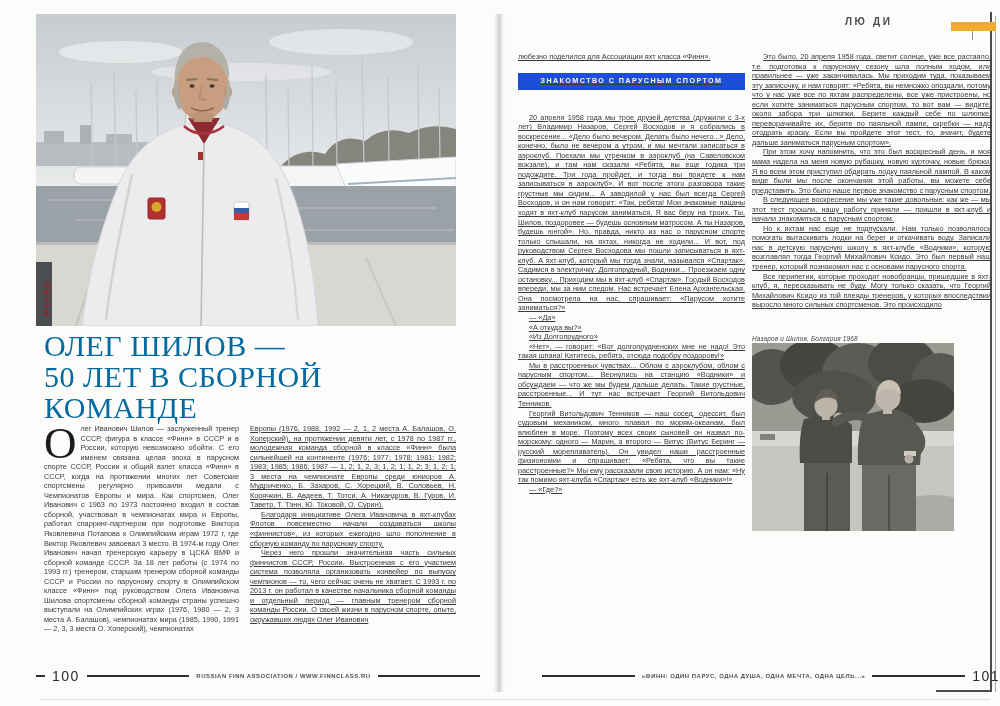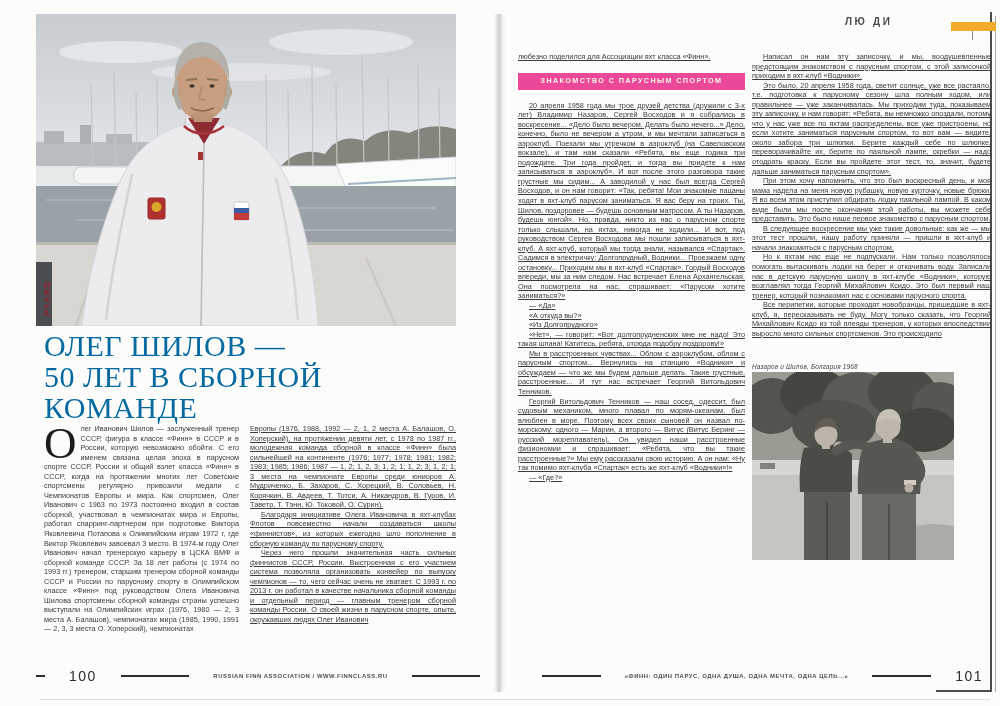--- a/index.html
+++ b/index.html
@@ -14,43 +14,43 @@
   #title{left:44px;top:330px;width:410px;font-family:"Liberation Serif","DejaVu Serif",serif;
     font-size:30px;line-height:31px;letter-spacing:.5px;color:#0369a1;font-weight:400;}
   #lcols{left:44px;top:424px;width:412px;height:240px;display:flex;gap:11px;}
   .bodytext{font-size:7.3px;line-height:9.55px;text-align:justify;color:#3c3c3c;}
   #lcol1{width:195px;}
   #lcol2{flex:1;}
   .dropcap{float:left;font-family:"Liberation Serif","DejaVu Serif",serif;font-size:45px;
     line-height:34px;padding:2px 4px 0 0;color:#1c1c1b;}
   .bodytext p{margin:0;text-decoration:underline;}
   .ind{text-indent:11px;}
-  .footer{top:668px;height:16px;display:flex;align-items:center;gap:24px;}
+  .footer{top:668px;height:16px;display:flex;align-items:center;gap:7px;}
   #lfooter{left:36px;width:444px;}
   #rfooter{left:542px;width:474px;}
   .rule{height:2px;background:#2d2d2d;}
   .rule.grow{flex:1;}
   .rule.stub{width:9px;}
   .pagenum{font-size:14px;letter-spacing:1.5px;color:#2b2b2b;}
   .footnote{font-size:5.9px;letter-spacing:.55px;color:#4e4e4e;font-weight:bold;white-space:nowrap;}
   
   #fold{left:494px;top:14px;width:12px;height:678px;
     background:linear-gradient(90deg,rgba(0,0,0,0) 0%,rgba(90,90,90,.28) 45%,rgba(0,0,0,.04) 70%,rgba(0,0,0,0) 100%);}
   #edge-v1{left:990px;top:12px;width:2px;height:680px;background:#4c4c4c;}
   #edge-v2{left:995px;top:16px;width:1px;height:676px;background:#a9a9a9;}
   #edge-h{left:936px;top:690px;width:56px;height:2px;background:#4c4c4c;}
   #bottom-edge{left:40px;top:699px;width:950px;height:1px;background:#e0e0df;}
   
   #rhead{left:845px;top:16px;font-size:10px;letter-spacing:2.6px;color:#4b4b4b;font-weight:bold;}
   #rtab{left:951px;top:22px;width:45px;height:9px;background:#f2ab2c;}
   #rtick{left:972px;top:31px;width:1px;height:9px;background:#8a8a8a;}
   #colA{left:518px;top:52px;width:227px;}
   #colB{left:752px;top:52px;width:239px;}
-  .section-bar{margin:11px 0 11px 0;height:17px;background:#ec4899;display:flex;
-    align-items:center;justify-content:center;}
+  .section-bar{margin:11px 0 23px 0;height:17px;background:#1d4ed8;display:flex;
+    align-items:center;justify-content:center;text-decoration:underline;}
   .section-bar span{color:#fdf6e7;font-size:7.2px;font-weight:bold;letter-spacing:1.4px;}
   .caption{margin-top:24px;font-size:6.4px;font-style:italic;color:#3e3e3e;letter-spacing:.2px;}
   #bw{margin-top:6px;width:202px;height:188px;}
   #bw svg{display:block;}
 </style>
 </head>
 <body>
 
 <figure class="abs" id="hero" style="margin:0;">
   <svg width="420" height="312" viewBox="0 0 420 312">
@@ -200,21 +200,20 @@
   <p class="ind">— «Да»</p>
   <p class="ind">«А откуда вы?»</p>
   <p class="ind">«Из Долгопрудного»</p>
   <p class="ind">«Нет», — говорит: «Вот долгопрудненских мне не надо! Это такая шпана! Катитесь, ребята, отсюда подобру поздорову!»</p>
   <p class="ind">Мы в расстроенных чувствах... Облом с аэроклубом, облом с парусным спортом... Вернулись на станцию «Водники» и обсуждаем — что же мы будем дальше делать. Такие грустные, расстроенные... И тут нас встречает Георгий Витольдович Тенников.</p>
   <p class="ind">Георгий Витольдович Тенников — наш сосед, одессит, был судовым механиком, много плавал по морям-океанам, был влюблен в море. Поэтому всех своих сыновей он назвал по-морскому: одного — Марин, а второго — Витус (Витус Беринг — русский мореплаватель). Он увидел наши расстроенные физиономии и спрашивает: «Ребята, что вы такие расстроенные?» Мы ему рассказали свою историю. А он нам: «Ну так помимо яхт-клуба «Спартак» есть же яхт-клуб «Водники»!»</p>
   <p class="ind">— «Где?»</p>
 </div>
 
 <div class="abs bodytext" id="colB">
-  <p class="ind">Написал он нам эту записочку, и мы, воодушевленные предстоящим знакомством с парусным спортом, с этой записочкой приходим в яхт-клуб «Водники».</p>
   <p class="ind">Это было, 20 апреля 1958 года, светит солнце, уже все растаяло, т.е. подготовка к парусному сезону шла полным ходом, или правильнее — уже заканчивалась. Мы приходим туда, показываем эту записочку, и нам говорят: «Ребята, вы немножко опоздали, потому что у нас уже все по яхтам распределены, все уже пристроены, но если хотите заниматься парусным спортом, то вот вам — видите, около забора три шлюпки. Берите каждый себе по шлюпке, переворачивайте их, берите по паяльной лампе, скребки — надо отодрать краску. Если вы пройдете этот тест, то, значит, будете дальше заниматься парусным спортом».</p>
   <p class="ind">При этом хочу напомнить, что это был воскресный день, и моя мама надела на меня новую рубашку, новую курточку, новые брюки. Я во всем этом приступил обдирать лодку паяльной лампой. В каком виде были мы после окончания этой работы, вы можете себе представить. Это было наше первое знакомство с парусным спортом.</p>
   <p class="ind">В следующее воскресение мы уже такие довольные: как же — мы этот тест прошли, нашу работу приняли — пришли в яхт-клуб и начали знакомиться с парусным спортом.</p>
   <p class="ind">Но к яхтам нас еще не подпускали. Нам только позволялось помогать вытаскивать лодки на берег и откачивать воду. Записали нас в детскую парусную школу в яхт-клубе «Водники», которую возглавлял тогда Георгий Михайлович Ксидо. Это был первый наш тренер, который познакомил нас с основами парусного спорта.</p>
   <p class="ind">Все перипетии, которые проходят новобранцы, пришедшие в яхт-клуб, я, пересказывать не буду. Могу только сказать, что Георгий Михайлович Ксидо из той плеяды тренеров, у которых впоследствии выросло много сильных спортсменов. Это происходило</p>
   <div class="caption">Назаров и Шилов, Болгария 1968</div>
   <figure id="bw" style="margin:0;">
     <svg width="202" height="188" viewBox="0 0 202 188">
       <rect x="0" y="0" width="202" height="188" fill="#c9c9c6"></rect>
       <rect x="0" y="0" width="202" height="88" fill="#97978f"></rect>

